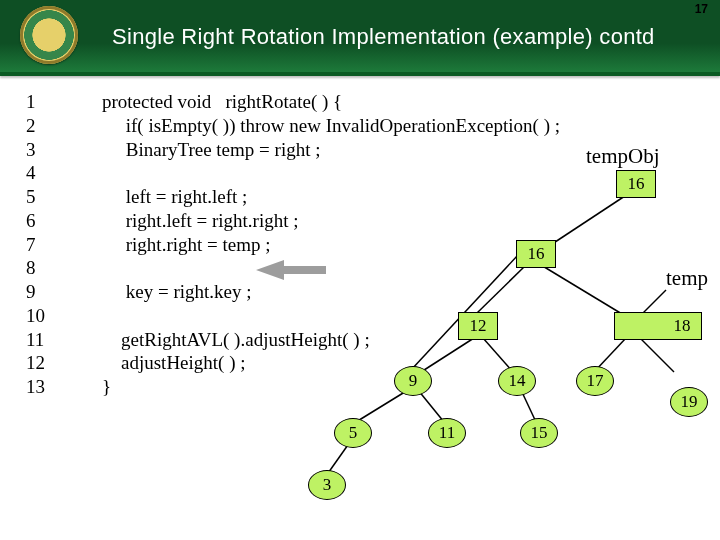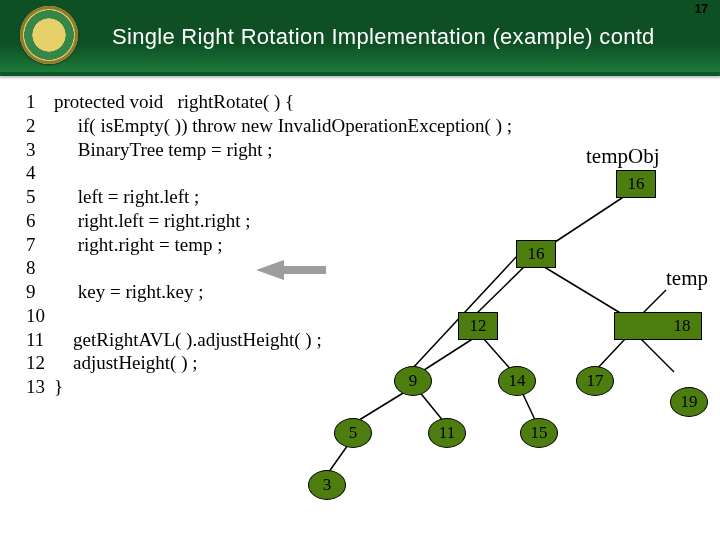--- a/index.html
+++ b/index.html
@@ -66,32 +66,33 @@
   }
   .code-row {
     display: flex;
   }
   .ln {
     width: 28px;
     color: #000;
   }
   .ct {
     white-space: pre;
+    margin-left: 48px;
   }
   .lbl {
     position: absolute;
     font-size: 21px;
   }
   
   .node {
     position: absolute;
     width: 38px;
     height: 26px;
     border: 1.5px solid #000;
-    background: #4d7c0f;
+    background: #bef264;
     text-align: center;
     line-height: 26px;
     font-size: 17px;
   }
   .node.oval {
     border-radius: 50%;
     width: 36px;
     height: 28px;
     line-height: 28px;
   }

